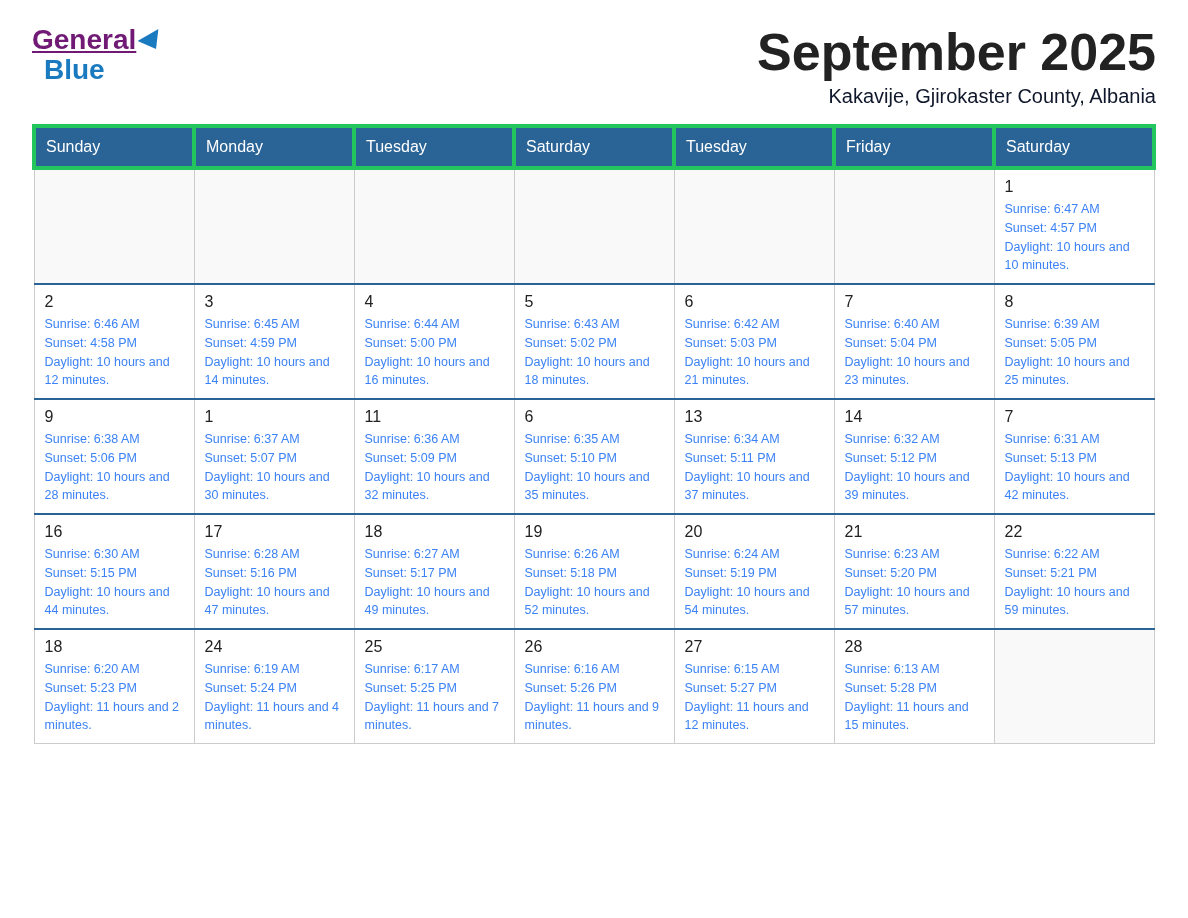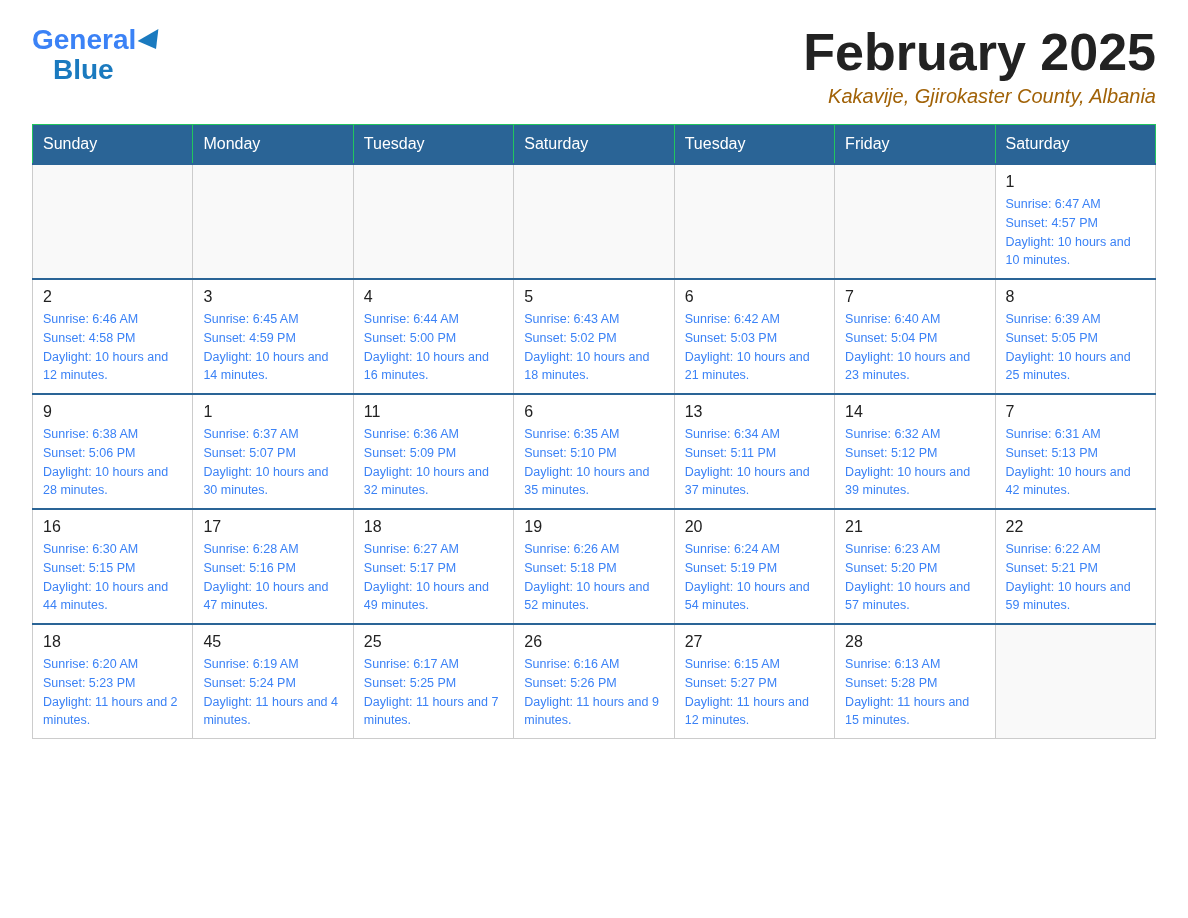--- a/index.html
+++ b/index.html
@@ -22,21 +22,21 @@
       align-items: flex-start;
     }
     .logo-text {
       font-size: 28px;
       font-weight: bold;
       color: #333;
       display: flex;
       align-items: center;
       gap: 2px;
     }
-    .logo-general { color: #3b82f6; }
+    .logo-general { color: #701a75; text-decoration: underline; }
     .logo-triangle {
       width: 0;
       height: 0;
       border-left: 12px solid transparent;
       border-right: 12px solid transparent;
       border-top: 16px solid #1a7abf;
       display: inline-block;
       margin-left: 2px;
       transform: rotate(-30deg);
       position: relative;
@@ -46,37 +46,36 @@
       text-align: right;
     }
     .month-title {
       font-size: 52px;
       font-weight: bold;
       color: #222;
       line-height: 1.1;
     }
     .location {
       font-size: 20px;
-      color: #a16207;
+      color: #0f172a;
       margin-top: 4px;
-      font-style: italic;
     }
     .calendar {
       width: 100%;
       border-collapse: collapse;
       table-layout: fixed;
     }
     .calendar thead th {
       background-color: #2a6496;
       color: #fff;
       font-size: 16px;
       font-weight: normal;
       padding: 10px 10px;
       text-align: left;
-      border: 1px solid #22c55e;
+      border: 4px solid #22c55e;
     }
     .calendar tbody td {
       vertical-align: top;
       padding: 8px 10px;
       border: 1px solid #ccc;
       border-top: 2px solid #2a6496;
       min-height: 100px;
       font-size: 13px;
       color: #333;
       background: #fff;
@@ -108,26 +107,26 @@
 <body>
 
 <div class="header">
   <div class="logo">
     <div class="logo-icon-wrap">
       <span class="logo-text">
         <span class="logo-general">General</span>
           <span class="logo-triangle"></span>
       </span>
     </div>
-    <div style="margin-left:21px; margin-top:-2px;">
+    <div style="margin-left:12px; margin-top:-2px;">
       <span style="font-size:28px; font-weight:bold; color:#1a7abf;">Blue</span>
     </div>
   </div>
   <div class="header-right">
-    <div class="month-title">February 2025</div>
+    <div class="month-title">September 2025</div>
     <div class="location">Kakavije, Gjirokaster County, Albania</div>
   </div>
 </div>
 
 <table class="calendar">
   <thead>
     <tr>
     <th>Sunday</th>
         <th>Monday</th>
         <th>Tuesday</th>
@@ -239,21 +238,21 @@
           <span class="day-number">22</span>
           <div class="day-info">Sunrise: 6:22 AM<br>Sunset: 5:21 PM<br>Daylight: 10 hours and 59 minutes.</div>
         </td>
       </tr>
       <tr>
         <td>
           <span class="day-number">18</span>
           <div class="day-info">Sunrise: 6:20 AM<br>Sunset: 5:23 PM<br>Daylight: 11 hours and 2 minutes.</div>
         </td>
         <td>
-          <span class="day-number">45</span>
+          <span class="day-number">24</span>
           <div class="day-info">Sunrise: 6:19 AM<br>Sunset: 5:24 PM<br>Daylight: 11 hours and 4 minutes.</div>
         </td>
         <td>
           <span class="day-number">25</span>
           <div class="day-info">Sunrise: 6:17 AM<br>Sunset: 5:25 PM<br>Daylight: 11 hours and 7 minutes.</div>
         </td>
         <td>
           <span class="day-number">26</span>
           <div class="day-info">Sunrise: 6:16 AM<br>Sunset: 5:26 PM<br>Daylight: 11 hours and 9 minutes.</div>
         </td>

